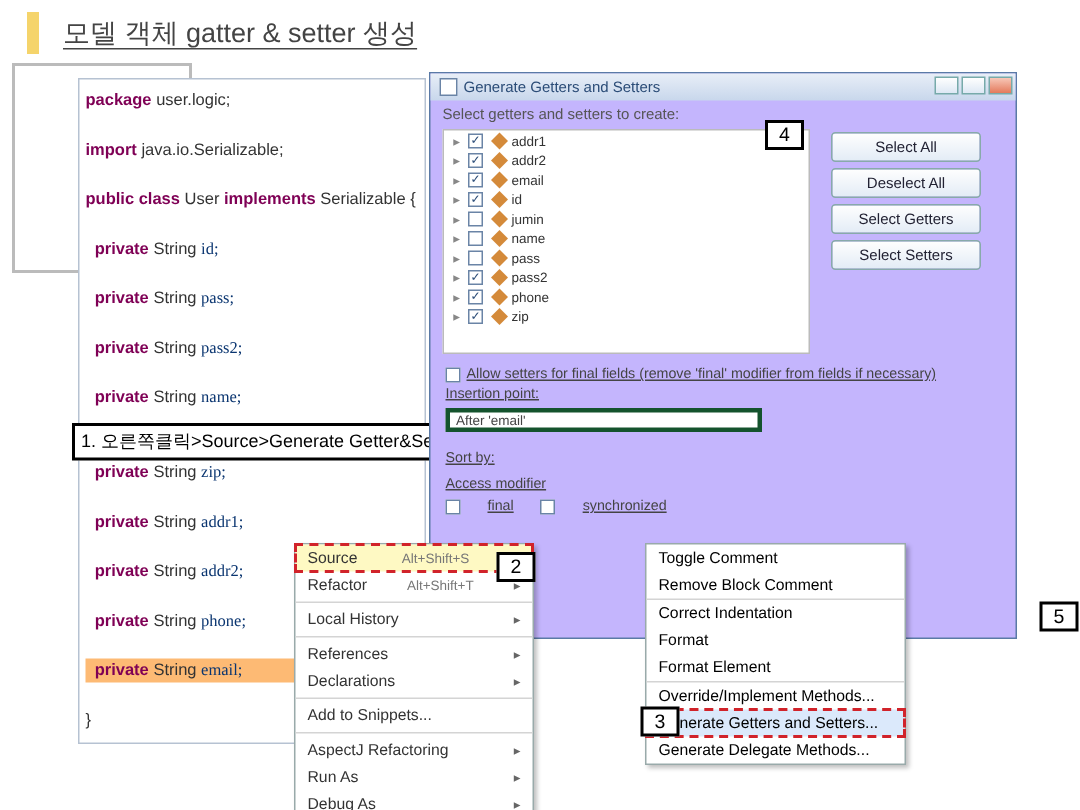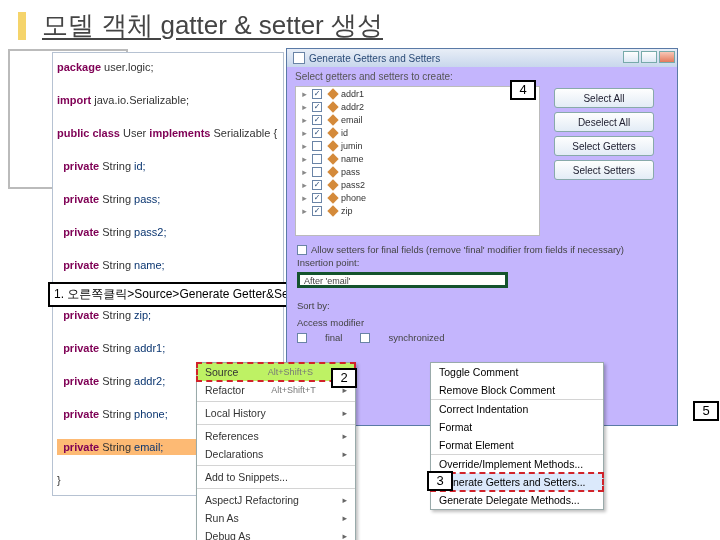--- a/index.html
+++ b/index.html
@@ -1,29 +1,29 @@
 <!DOCTYPE html>
 <html><head>
 <meta charset="utf-8">
 <style>
   * { box-sizing: border-box; font-family: "Malgun Gothic", Arial, sans-serif; }
   body { margin: 0; background: #fff; width: 720px; height: 540px; position: relative; overflow: hidden; }
 
   
   .title-bar { display: flex; align-items: center; padding: 8px 18px 6px; }
   .title-accent { width: 8px; height: 28px; background: #f5d46b; margin-right: 16px; }
-  .title-text { font-size: 26px; color: #444; text-decoration: underline; text-underline-offset: 4px; }
+  .title-text { font-size: 18px; color: #444; text-decoration: underline; text-underline-offset: 4px; }
 
   
   .code-pane { position: absolute; left: 52px; top: 52px; width: 232px; height: 444px;
                border: 1px solid #b6c2d2; background: #fff; font: 11px Consolas, monospace; padding: 6px 4px; color: #333; }
   .code-pane .ln { white-space: pre; line-height: 1.5; }
   .kw   { color: #7f0055; font-weight: bold; }
   .typ  { color: #333; }
-  .id   { color: #0a3570; }
+  .id   { color: #0a3570; font-family: Liberation Serif, serif; }
   .hl   { background: #fdba74; display:inline-block; width:100%;}
 
   
   .callout { position: absolute; background: #fff; border: 2px solid #000; font-size: 12px; padding: 2px 4px; }
   .step1 { left: 48px; top: 282px; width: 380px; }
   .stepnum { position:absolute; background:#fff; border:2px solid #000; font-size:13px; width:26px; height:20px; text-align:center; line-height:16px;}
   .sn2 { left: 331px; top: 368px; }
   .sn3 { left: 427px; top: 471px; }
   .sn4 { left: 510px; top: 80px; }
   .sn5 { left: 693px; top: 401px; }
@@ -44,36 +44,36 @@
   .field-list .row{display:flex;align-items:center;height:13px;padding-left:4px;}
   .field-list .row .exp{width:9px;color:#888;text-align:center;}
   .field-list .row .cb{width:10px;height:10px;border:1px solid #6a84a6;display:inline-flex;align-items:center;justify-content:center;margin:0 3px;}
   .field-list .row .cb.ck::before{content:"✓";font-size:8px;color:#2b4c77;line-height:1;}
   .field-list .row .diamond{width:8px;height:8px;background:#d48a3a;transform:rotate(45deg);margin:0 4px;}
   .fl-rb{left:295px;top:45px;width:120px;height:140px;}
 
   .dlg-buttons{width:112px;padding:2px 6px;display:flex;flex-direction:column;gap:4px;}
   .winbtn{height:20px;border:1px solid #8aa;background:linear-gradient(#fefefe,#e3ecf6);border-radius:3px;font-size:10px;color:#223;}
 
-  .dlg-lower{padding:6px 10px 2px;font-size:9.5px;color:#444;}
+  .dlg-lower{padding:6px 10px 2px;font-size:9.5px;color:#444;text-decoration:underline;}
   .dlg-lower .chk{display:flex;align-items:center;gap:4px;margin:2px 0;}
   .tinycb{width:10px;height:10px;border:1px solid #6a84a6;background:#fff;}
   .sel{display:inline-block;width:211px;height:16px;border:3px solid #14532d;background:#fff;margin-top:4px;}
 
   .mods{display:flex;gap:18px;align-items:center;margin:4px 0;}
   .radio{width:9px;height:9px;border:1px solid #555;border-radius:50%;display:inline-block;}
   .radio.on::after{content:"";display:block;width:5px;height:5px;margin:1px;background:#3d6;border-radius:50%;}
 
   
   .ctx { position:absolute; left:196px; top:362px; width:160px; background:#fff; border:1px solid #9aa;
          box-shadow:2px 2px 3px rgba(0,0,0,.25); font-size:10.5px; color:#333;}
   .ctx .mi{padding:3px 8px;display:flex;justify-content:space-between;align-items:center;}
   .ctx .mi .arr{color:#666;font-size:9px;}
   .ctx .sep{height:1px;background:#d4d4d4;margin:2px 0;}
-  .ctx .hot{background:#bef264;outline:2px dashed #d1232a;outline-offset:-1px;}
+  .ctx .hot{background:#fef9c3;outline:2px dashed #d1232a;outline-offset:-1px;}
 
   .kbs{color:#777;font-size:9px;}
 
   
   .sub { position:absolute; left:430px; top:362px; width:174px; background:#fff; border:1px solid #9aa;
          box-shadow:2px 2px 3px rgba(0,0,0,.25); font-size:10.5px;}
   .sub .mi{padding:3px 8px;}
   .sub .hot{background:#dbe9fb;outline:2px dashed #d1232a;outline-offset:-1px;}
 
 </style>

